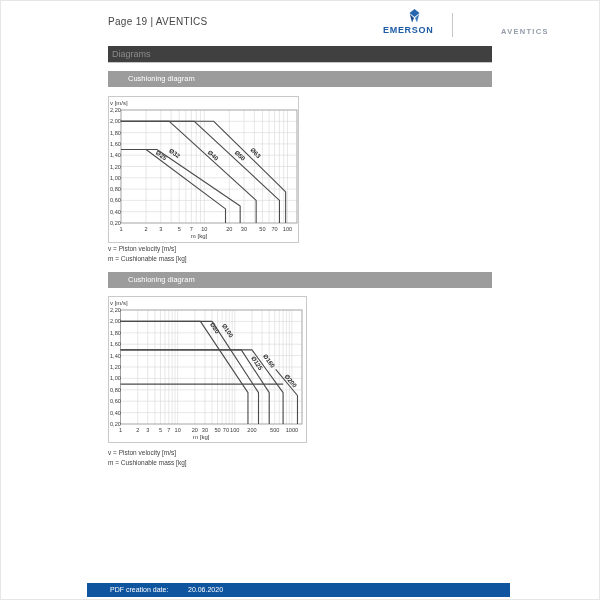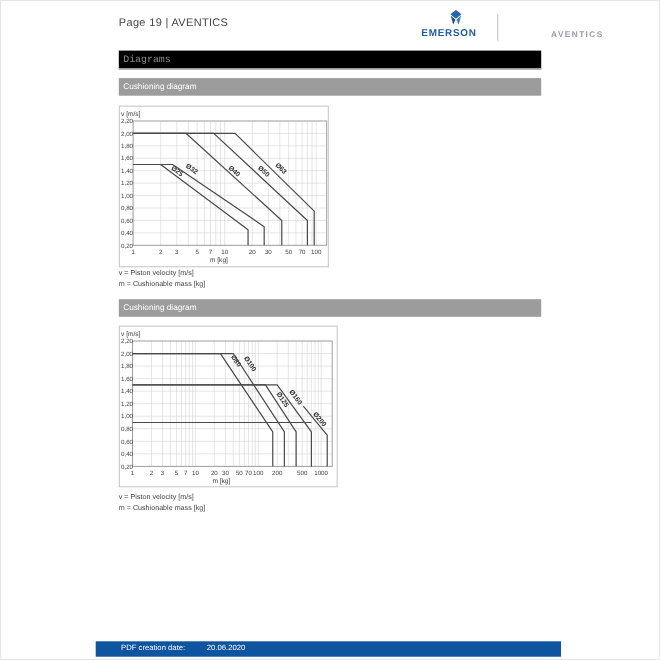--- a/index.html
+++ b/index.html
@@ -19,27 +19,27 @@
     position:absolute; left:3px; top:17px;
     font-size:9px; font-weight:bold; letter-spacing:0.7px; color:#1d5ba5;
   }
   .brand-divider { position:absolute; left:72px; top:5px; width:1px; height:24px; background:#c6c6c6; }
   .brand-aventics {
     position:absolute; left:81px; top:19px;
     font-size:7.5px; font-weight:bold; letter-spacing:1.3px; color:#939CA9;margin-left:40px;
   }
   .section-bar {
     position:absolute; left:108px; top:46px; width:384px; height:17px;
-    background:#000000; border-bottom:1px solid #c4c4c4;font-family:Liberation Mono, monospace;
+    background:#404040; border-bottom:1px solid #c4c4c4;
   }
   .section-bar span { display:block; padding-left:4px; line-height:16px; font-size:9px; color:#8c8c8c; }
   .banner {
     position:absolute; left:108px; width:384px; height:16px; background:#9c9c9c;
   }
-  .banner span { display:block; padding-left:4px; line-height:16px; font-size:7.5px; color:#ffffff; }
+  .banner span { display:block; padding-left:20px; line-height:16px; font-size:7.5px; color:#ffffff; }
   #banner-1 { top:71px; }
   #banner-2 { top:272px; }
   .chart-box { position:absolute; border:1px solid #c9c9c9; background:#ffffff; }
   #chart-box-1 { left:108px; top:96px;  width:191px; height:147px; }
   #chart-box-2 { left:108px; top:296px; width:199px; height:147px; }
   .notes { position:absolute; left:108px; font-size:6.5px; color:#3f3f3f; line-height:10px; }
   #notes-1 { top:244px; }
   #notes-2 { top:448px; }
   .footer-bar {
     position:absolute; left:87px; top:583px; width:423px; height:14px; background:#0F549F;

